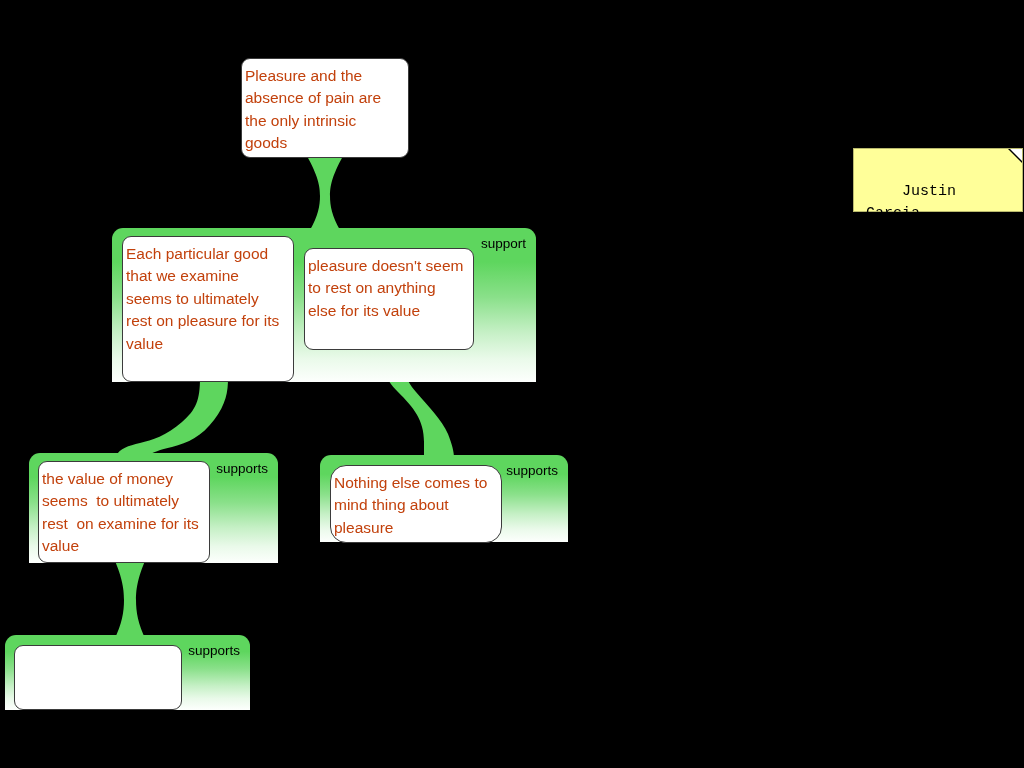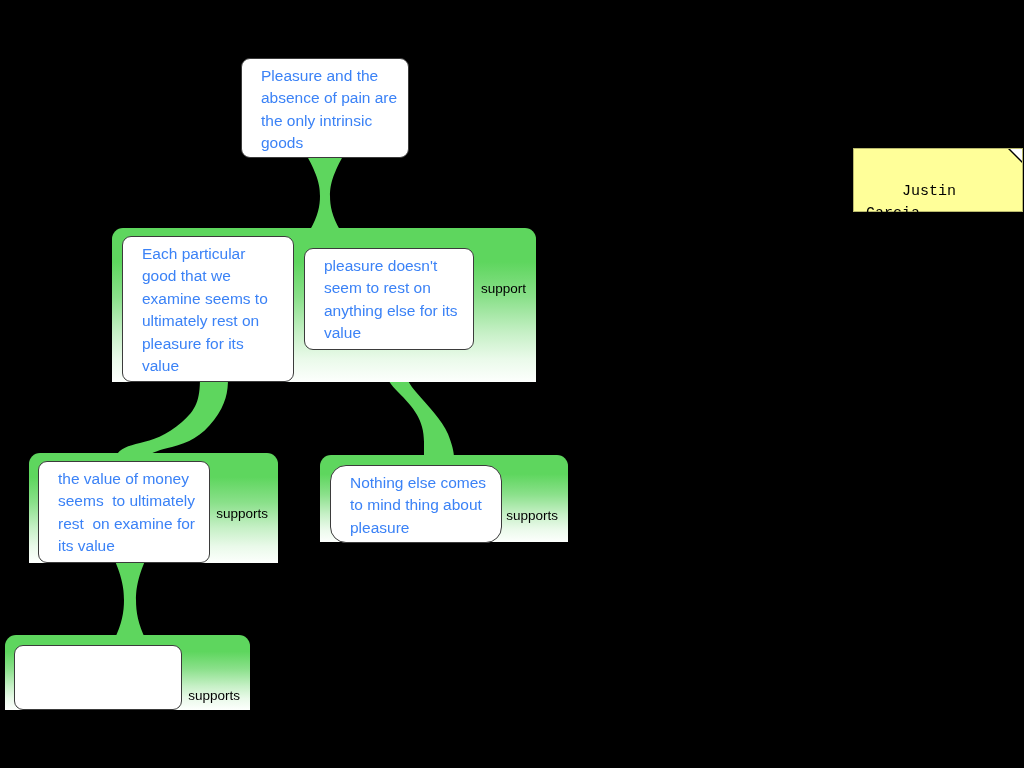--- a/index.html
+++ b/index.html
@@ -34,24 +34,24 @@
     pointer-events: none;
   }
 
   
   .claim-box {
     position: absolute;
     box-sizing: border-box;
     background: #ffffff;
     border: 1.4px solid #3b3b3b;
     border-radius: 9px;
-    color: #3b82f6;
+    color: #c2410c;
     font-size: 15.5px;
     line-height: 22.4px;
-    padding: 6px 9px 6px 19px;
+    padding: 6px 9px 6px 3px;
     z-index: 3;
     white-space: pre-wrap;
   }
 
   
   .support-group {
     position: absolute;
     box-sizing: border-box;
     border-radius: 11px 11px 0 0;
     background: linear-gradient(to bottom,
@@ -65,21 +65,20 @@
   }
 
   .support-label {
     position: absolute;
     top: 8px;
     right: 10px;
     font-size: 13.5px;
     line-height: 16px;
     color: #000000;
     white-space: nowrap;
-    margin-top: 45px;
   }
 
   
   .sticky-note {
     position: absolute;
     box-sizing: border-box;
     background: #ffff99;
     border: 1px solid #b9b96e;
     z-index: 4;
     font-family: Liberation Mono, monospace;

